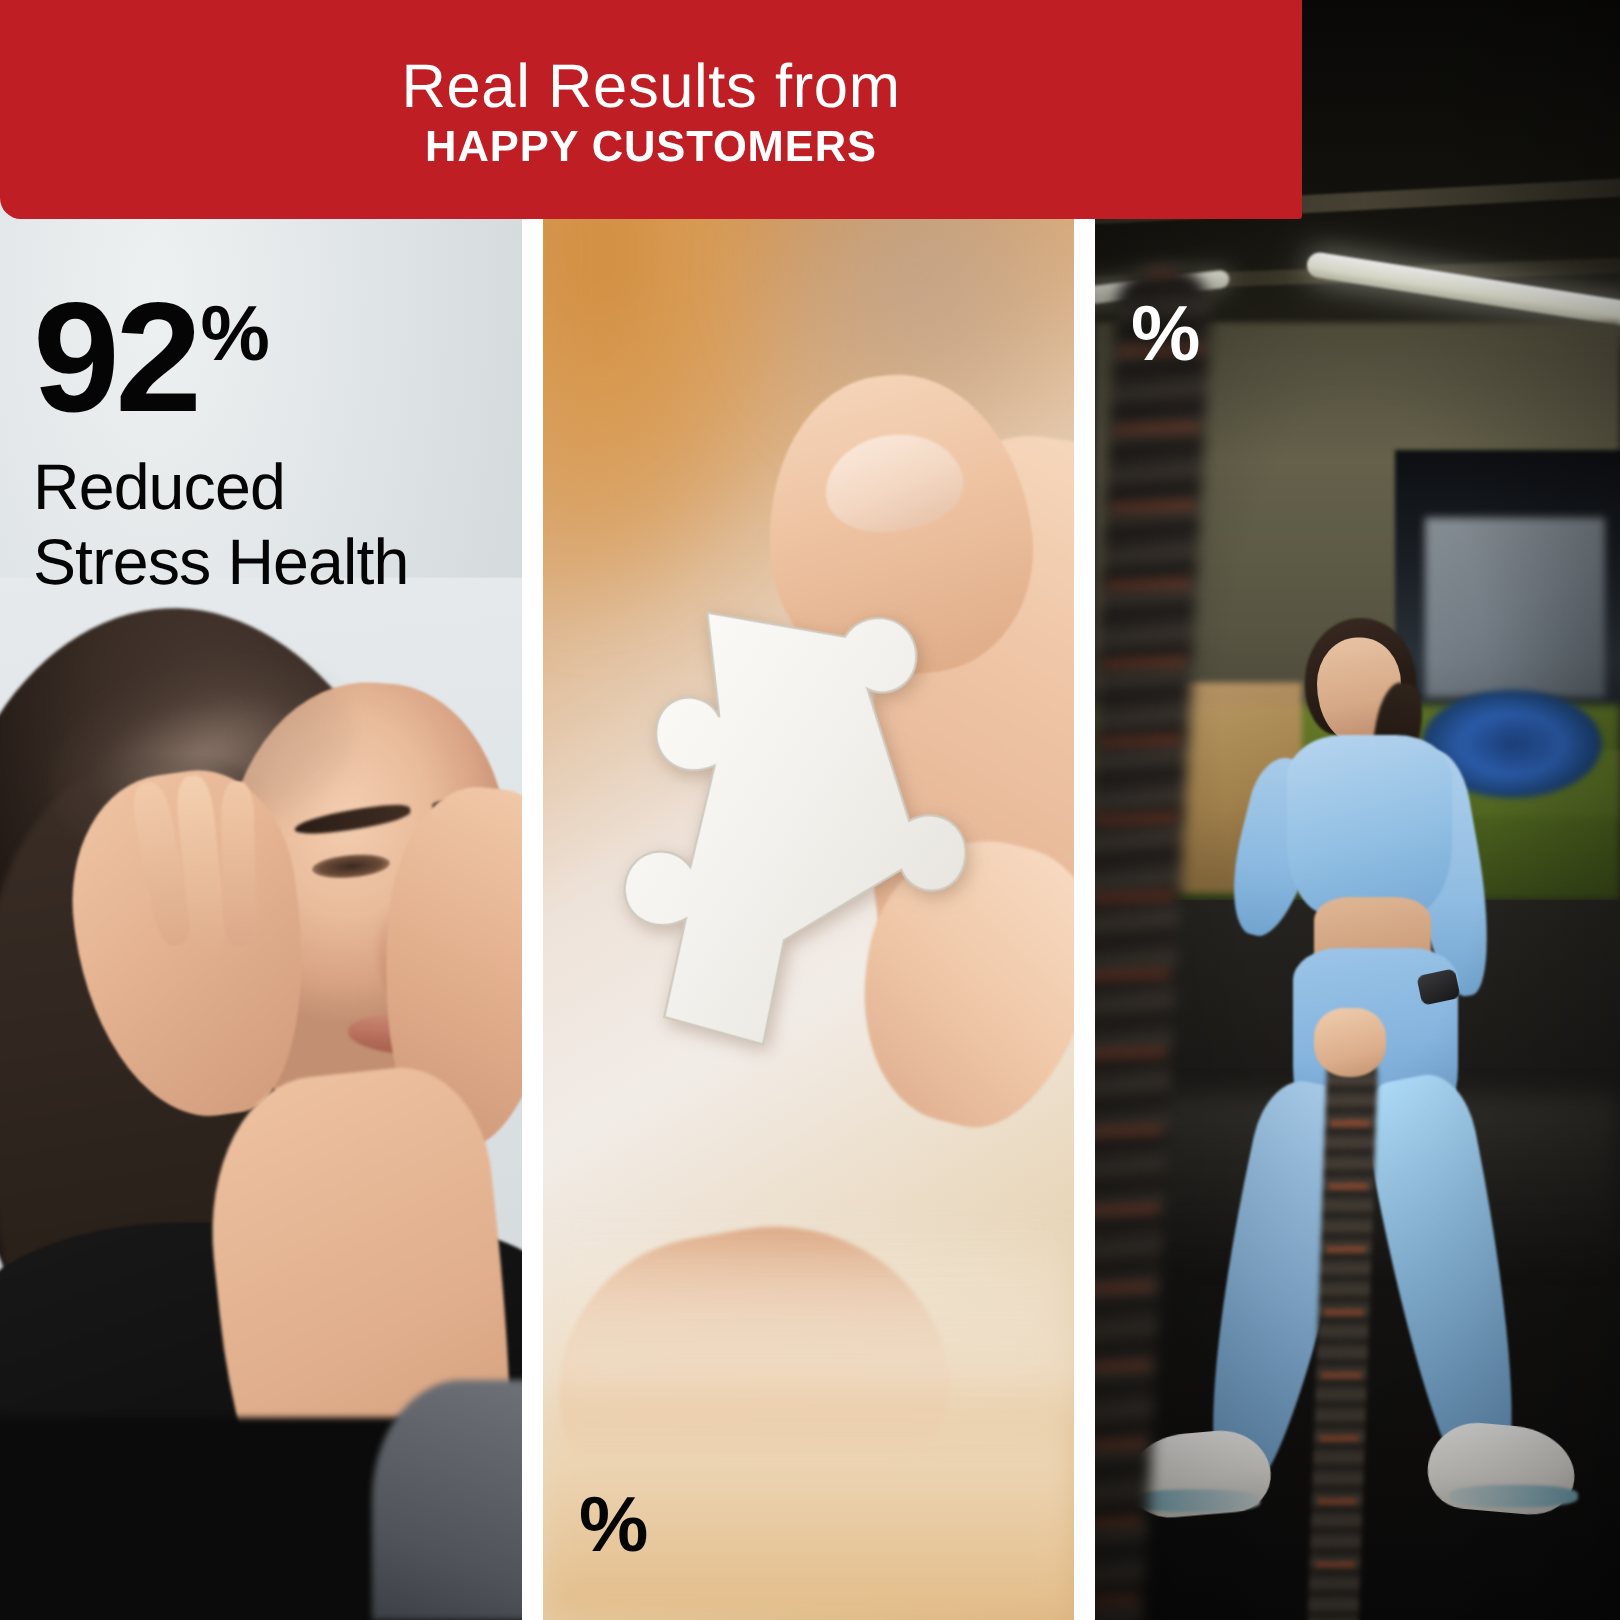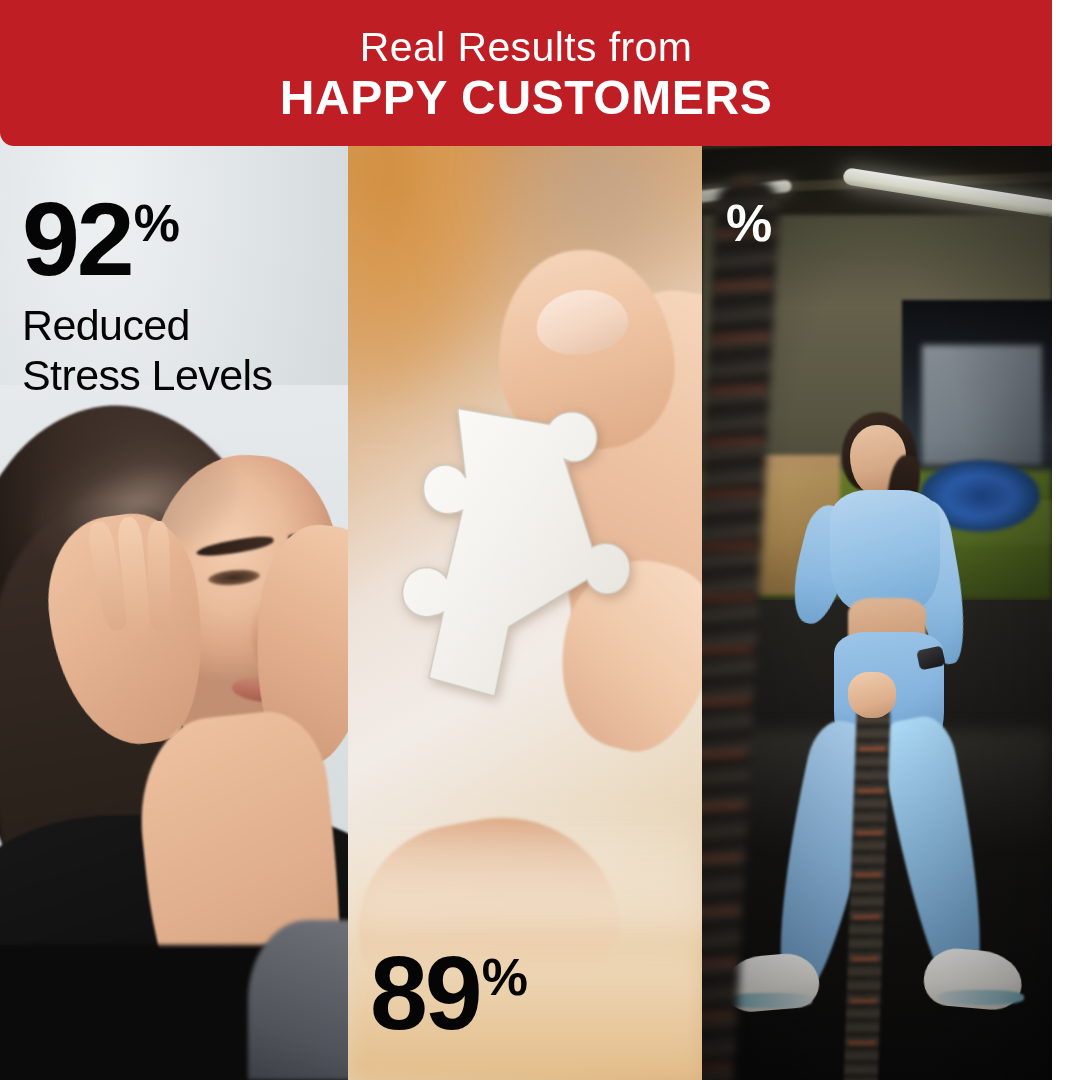--- a/index.html
+++ b/index.html
@@ -6,21 +6,21 @@
   html,body { width:1080px; height:1080px; overflow:hidden; }
   body {
     font-family:"Liberation Sans", sans-serif;
     background:#ffffff;
     position:relative;
   }
 
   
   .panels {
     position:absolute; left:0; top:0; width:1080px; height:1080px;
-    display:flex; 
+    display:flex; gap:14px;
     background:#ffffff;
   }
   .panel { position:relative; overflow:hidden; height:1080px; }
   .panel-left   { width:348px; background:#e3e7e9; }
   .panel-mid    { width:354px; background:#e9e3dc; }
   .panel-right  { width:350px; background:#14130f; }
 
   
   .art-left { position:absolute; inset:0; }
   .l-bg {
@@ -391,32 +391,32 @@
   .light .stat-num, .light .stat-pct, .light .stat-label {
     color:#ffffff; text-shadow:0 2px 14px rgba(0,0,0,.45);
   }
 
   .stat-left  { left:22px;  top:192px; }
   .stat-mid   { left:22px;  bottom:38px; }
   .stat-right { left:22px;  top:192px; }
 
   
   .header {
-    position:absolute; left:0; top:0; width:1052px; height:146px;
+    position:absolute; left:0; top:0; width:868px; height:146px;
     background:#be1e24; z-index:20;
     border-bottom-left-radius:14px; border-bottom-right-radius:2px;
     display:flex; flex-direction:column; align-items:center; justify-content:center;
     padding-top:4px;
   }
   .header-line1 {
     color:#ffffff; font-size:41px; font-weight:normal; letter-spacing:.4px;
     line-height:1.05; margin-bottom:4px;
   }
   .header-line2 {
-    color:#ffffff; font-size:48px; font-weight:bold; letter-spacing:.6px;
+    color:#ffffff; font-size:29px; font-weight:bold; letter-spacing:.6px;
     line-height:1.05;
   }
 </style>
 </head>
 <body>
 
 <div class="panels">
 
   <div class="panel panel-left">
     <div class="art-left">
@@ -443,21 +443,21 @@
         <div class="l-shirt2"></div>
         <div class="l-knee"></div>
       </div>
     </div>
     <div class="stat stat-left dark">
       <div class="stat-num-row">
         <span class="stat-num">92</span>
         <span class="stat-pct">%</span>
       </div>
       <div class="stat-label">Reduced
-Stress Levels</div>
+Stress Health</div>
     </div>
   </div>
 
   <div class="panel panel-mid">
     <div class="art-mid">
       <div class="m-bg"></div>
       <div class="m-bokeh1"></div>
       <div class="m-bokeh2"></div>
       <div class="m-hand-r"></div>
       <div class="m-thumb"></div>
@@ -490,21 +490,20 @@
                C58,60 86,60 94,80
                Z"></path>
         </svg>
       </div>
       <div class="m-finger-bot"></div>
       <div class="m-bokeh4"></div>
       <div class="m-bokeh3"></div>
     </div>
     <div class="stat stat-mid dark">
       <div class="stat-num-row">
-        <span class="stat-num">89</span>
         <span class="stat-pct">%</span>
       </div>
     </div>
   </div>
 
   <div class="panel panel-right">
     <div class="art-right">
       <div class="r-bg"></div>
       <div class="r-ceiling"></div>
       <div class="r-beam1"></div>

